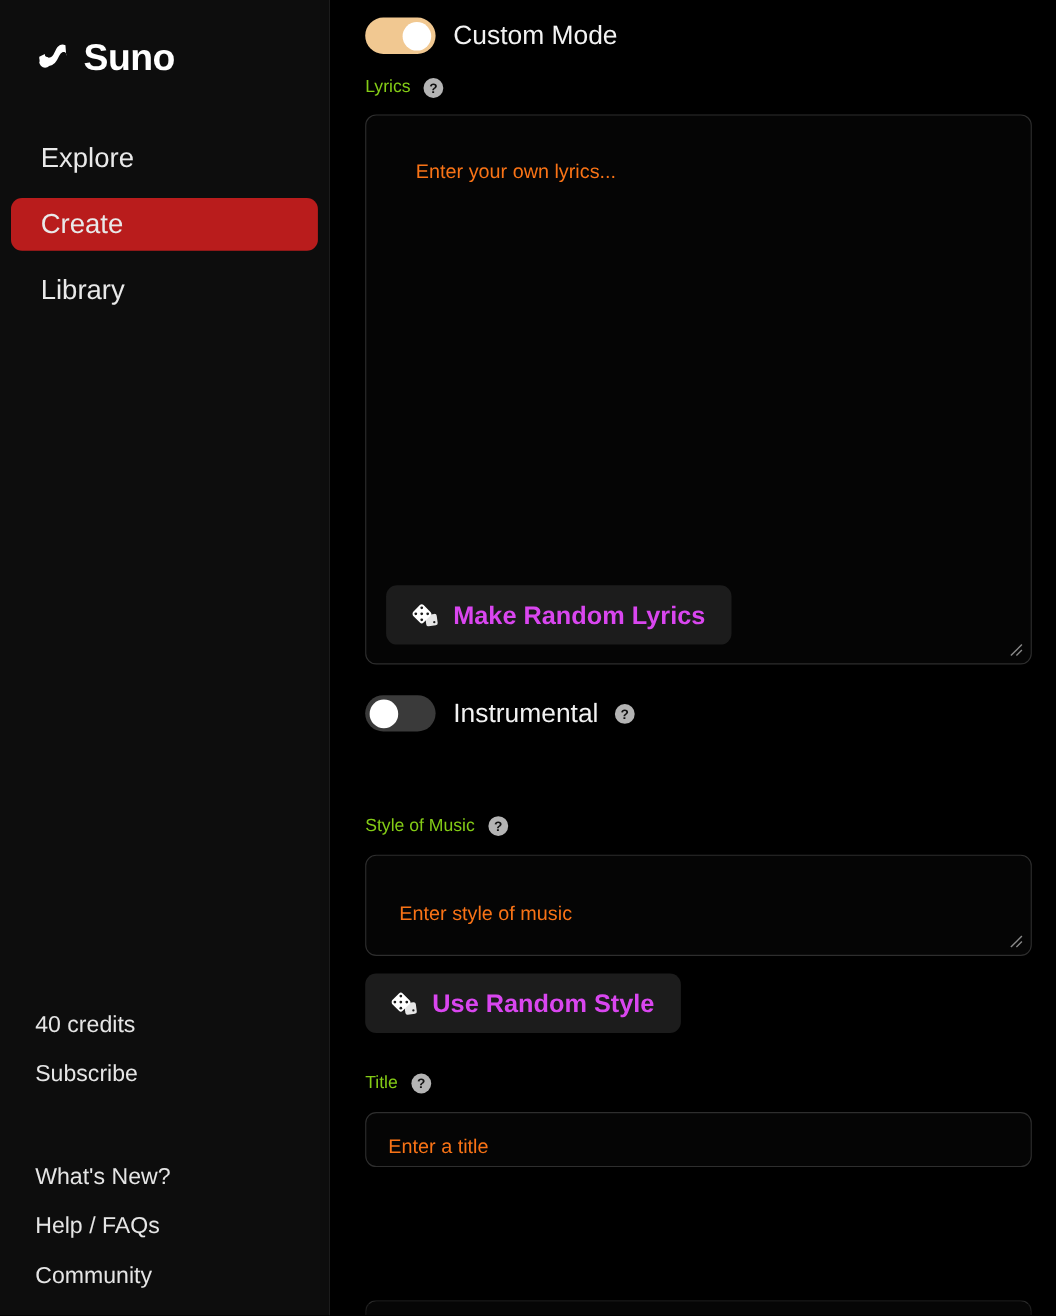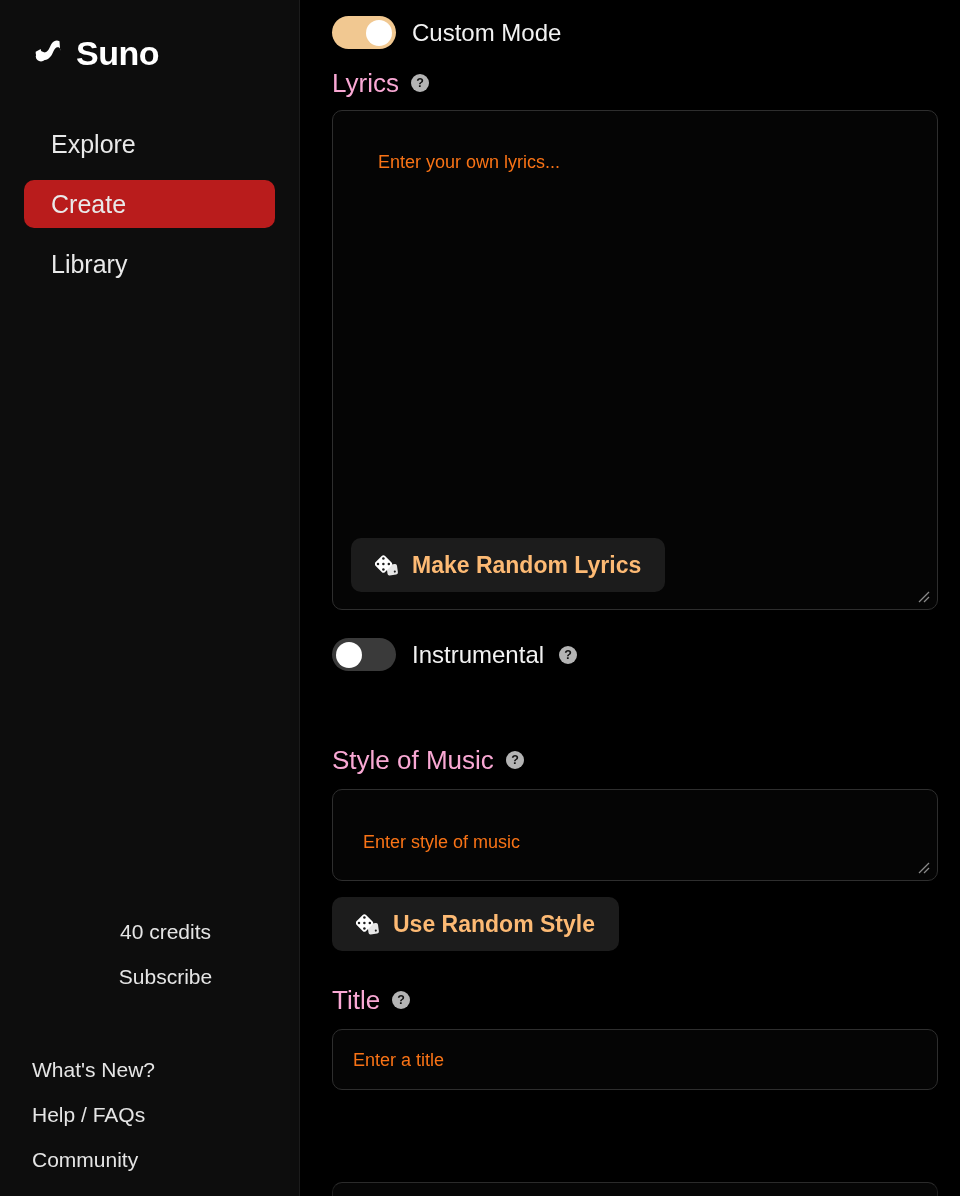--- a/index.html
+++ b/index.html
@@ -40,38 +40,38 @@
   }
   .brand-logo { width: 34px; height: 34px; display: block; }
   .brand-name {
     color: #ffffff;
     font-size: 34px;
     font-weight: 700;
     letter-spacing: -0.5px;
     line-height: 1;
   }
 
-  .nav { margin-top: 42px; padding: 0 24px; }
+  .nav { margin-top: 42px; padding: 0 10px; }
   .nav-item {
     height: 48px;
     display: flex;
     align-items: center;
     padding-left: 27px;
     border-radius: 10px;
     color: #e9e9e9;
     font-size: 25px;
     font-weight: 400;
     cursor: pointer;
     margin-bottom: 12px;
   }
   .nav-item.active { background: #b91c1c; }
 
   .sidebar-spacer { flex: 1 1 auto; }
 
-  .account-group { padding: 0 0 0 32px; text-align: center; }
+  .account-group { padding: 0 0 0 32px; }
   .footer-group  { padding: 0 0 0 32px; }
 
   .side-link {
     color: #e5e5e5;
     font-size: 21px;
     line-height: 1;
     padding: 12px 0;
     cursor: pointer;
     display: block;
   }
@@ -117,22 +117,22 @@
 
   .toggle-label {
     color: #f2f2f2;
     font-size: 24px;
     margin-left: 16px;
     line-height: 1;
   }
 
   
   .field-label {
-    color: #f9a8d4;
-    font-size: 26px;
+    color: #84cc16;
+    font-size: 16px;
     line-height: 1;
   }
   .label-row { display: flex; align-items: center; gap: 11px; }
 
   .help-icon {
     width: 20px;
     height: 20px;
     display: inline-block;
     flex: 0 0 20px;
     cursor: pointer;
@@ -151,21 +151,21 @@
     line-height: 1;
     position: absolute;
   }
 
   #lyrics-box { height: 500px; margin-top: 14px; }
   #lyrics-box .placeholder { top: 42px; left: 45px; }
 
   #style-box { height: 92px; margin-top: 16px; }
   #style-box .placeholder { top: 43px; left: 30px; }
 
-  #title-box { height: 61px; margin-top: 16px; }
+  #title-box { height: 50px; margin-top: 16px; }
   #title-box .placeholder { top: 21px; left: 20px; }
 
   .resize-grip {
     position: absolute;
     right: 5px;
     bottom: 4px;
     width: 16px;
     height: 16px;
     pointer-events: auto;
     cursor: nwse-resize;
@@ -174,21 +174,21 @@
   
   .dice-btn {
     display: inline-flex;
     align-items: center;
     gap: 13px;
     background: #1c1c1c;
     border: none;
     border-radius: 10px;
     height: 54px;
     padding: 0 24px;
-    color: #fdba74;
+    color: #d946ef;
     font-size: 23px;
     font-weight: 700;
     font-family: "Liberation Sans", sans-serif;
     cursor: pointer;
   }
   .dice-icon { width: 24px; height: 24px; flex: 0 0 24px; }
 
   #lyrics-btn-wrap {
     position: absolute;
     left: 18px;

